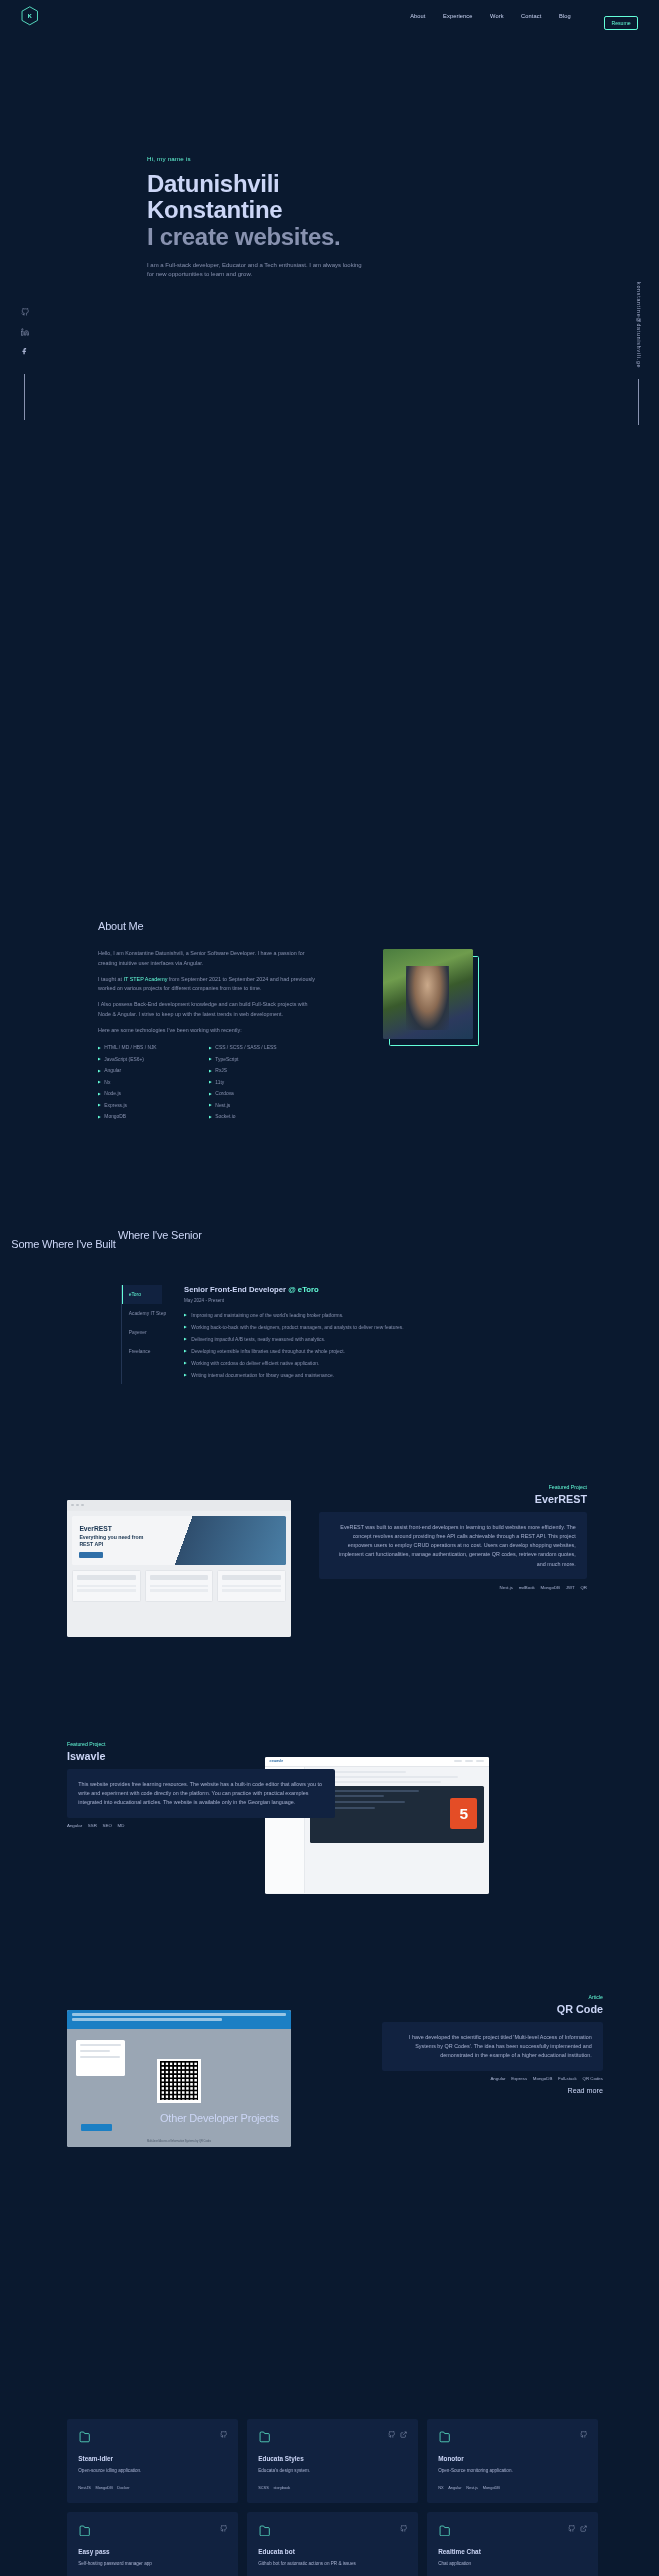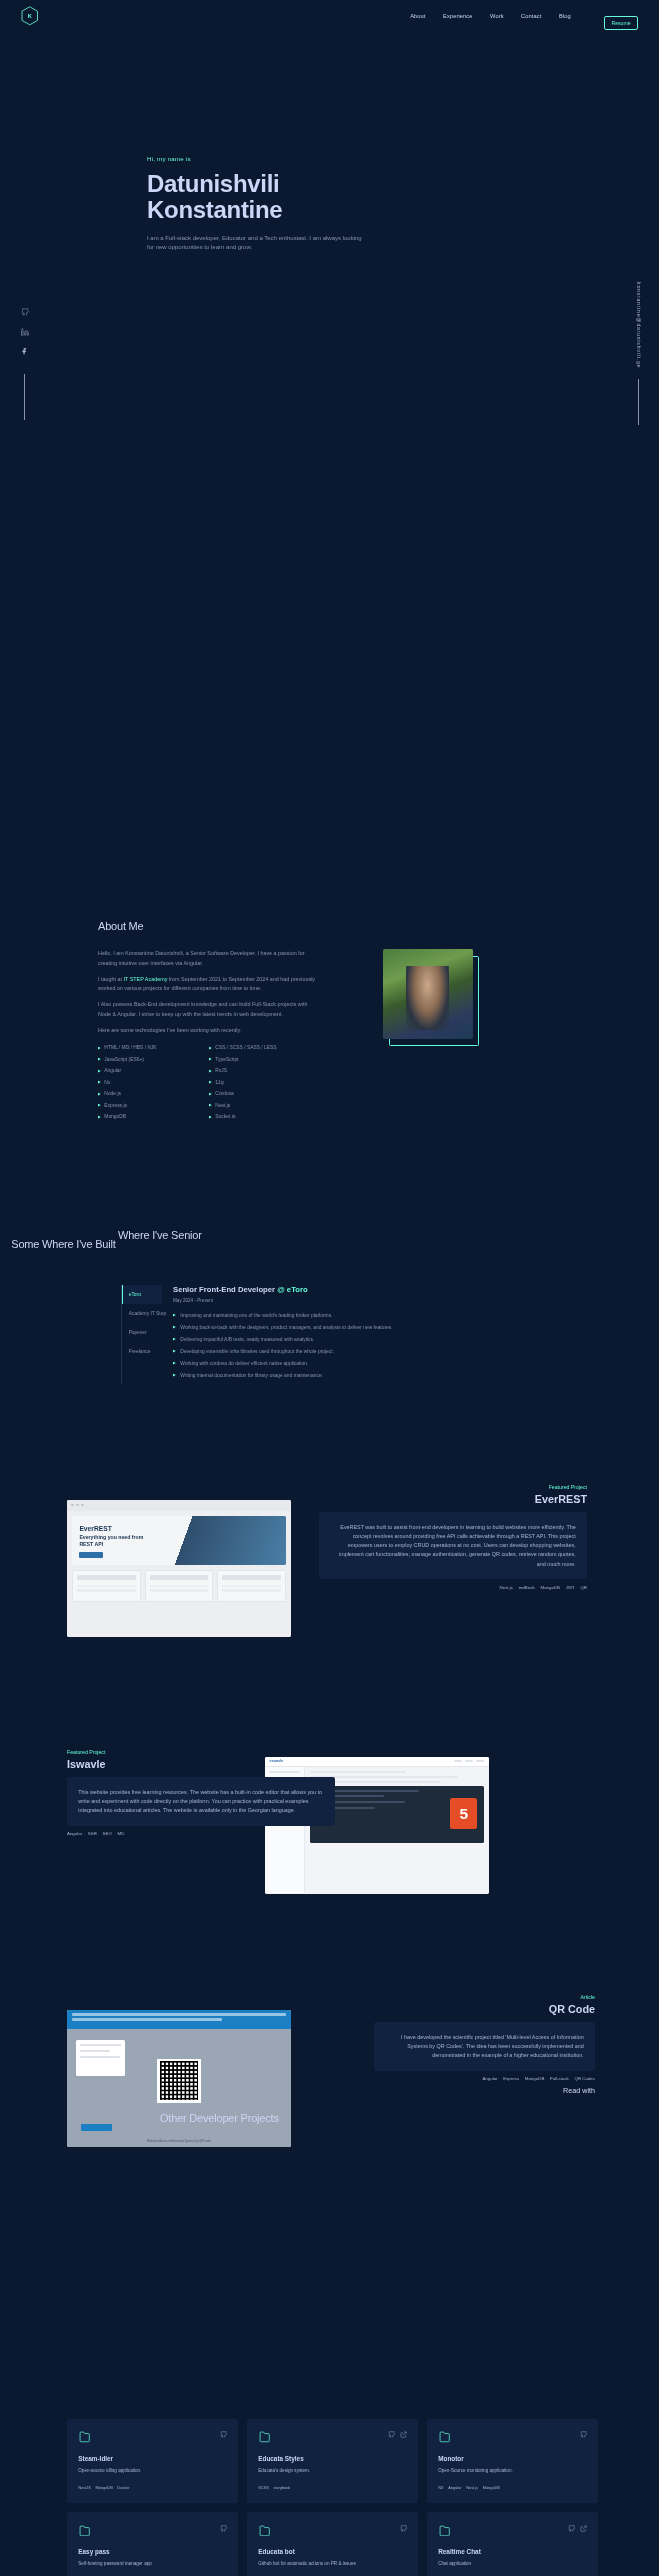--- a/index.html
+++ b/index.html
@@ -91,21 +91,21 @@
   .exp { position:absolute; left:0; top:1229px; width:659px; }
   .exp-title-a { position:absolute; left:118px; top:0px; }
   .exp-title-b { position:absolute; left:11.3px; top:9.3px; }
   .exp-body { position:absolute; left:121px; top:56px; display:flex; }
   .exp-tabs { width:41px; border-left:0.5px solid #233554; }
   .exp-tab {
     font-size:4.9px; color:#8892b0; padding:6.7px 0 6.7px 6.7px; line-height:1.2;
     white-space:nowrap; cursor:pointer;
   }
   .exp-tab.active { color:#64ffda; background:#112240; box-shadow:inset 1px 0 0 #64ffda; }
-  .exp-detail { margin-left:11px; width:289px; }
+  .exp-detail { margin-left:22px; width:289px; }
   .exp-role { font-size:7.7px; color:#ccd6f6; font-weight:600; }
   .exp-role .at { color:#64ffda; }
   .exp-date { font-size:4.6px; margin-top:3.6px; color:#8892b0; }
   .exp-list { margin-top:9.3px; list-style:none; }
   .exp-list li {
     font-size:4.9px; line-height:1.6; margin-bottom:4.1px; color:#8892b0;
     display:flex; gap:4.6px;
   }
   .exp-list li .tri { color:#64ffda; font-size:3.6px; line-height:1.9; }
   .feat { position:absolute; width:659px; }
@@ -234,20 +234,21 @@
 <div class="rail-right">
   <a class="rail-email">konstantine@datunishvili.ge</a>
   <div class="line"></div>
 </div>
 
 <section class="hero">
   <div class="hero-inner">
     <div class="hero-hi">Hi, my name is</div>
     <div class="hero-h1">Datunishvili</div>
     <div class="hero-h1">Konstantine</div>
+    <div class="hero-h2">I create websites.</div>
     <div class="hero-p">I am a Full-stack developer, Educator and a Tech enthusiast. I am always looking for new opportunities to learn and grow.</div>
   </div>
 </section>
 
 <section class="about">
   <div class="about-wrap">
     <div class="about-text">
       <div class="sec-title" style="margin-bottom:13.4px;">About Me</div>
       <p><span>Hello, I am Konstantine Datunishvili, a Senior Software Developer. I have a passion for creating intuitive user interfaces via Angular.</span></p>
       <p>I taught at <span class="hl">IT STEP Academy</span> from September 2021 to September 2024 and had previously worked on various projects for different companies from time to time.</p>
@@ -437,21 +438,21 @@
             <div class="cl" style="width:60%"></div>
             <div class="cl" style="width:40%"></div>
             <div class="cl" style="width:52%"></div>
             <div class="cl" style="width:35%"></div>
             <div class="mock2-html5"></div>
           </div>
         </div>
       </div>
     </div>
   </div>
-  <div class="feat-content" style="left:67px; top:8px;">
+  <div class="feat-content" style="left:67px; top:0;">
     <div class="feat-over">Featured Project</div>
     <div class="feat-name">Iswavle</div>
     <div class="feat-desc">This website provides free learning resources. The website has a built-in code editor that allows you to write and experiment with code directly on the platform. You can practice with practical examples integrated into educational articles. The website is available only in the Georgian language.</div>
     <div class="feat-tags">
       <span>Angular</span>
       <span>SSR</span>
       <span>SEO</span>
       <span>MD</span>
     </div>
   </div>
@@ -469,32 +470,32 @@
           <i style="width:60%"></i>
           <i style="width:80%"></i>
         </div>
       <div class="mock3-btn"></div>
       <div class="mock3-qr">
           <div class="q"></div>
         </div>
       <div class="mock3-cap">Multi-level Access of Information Systems by QR Codes</div>
     </div>
   </div>
-  <div class="feat-content feat-right" style="left:327px; top:0;padding-left:47px;">
+  <div class="feat-content feat-right" style="left:335px; top:0;padding-left:47px;">
     <div class="feat-over">Article</div>
     <div class="feat-name">QR Code</div>
     <div class="feat-desc">I have developed the scientific project titled 'Multi-level Access of Information Systems by QR Codes'. The idea has been successfully implemented and demonstrated in the example of a higher educational institution.</div>
     <div class="feat-tags">
       <span>Angular</span>
       <span>Express</span>
       <span>MongoDB</span>
       <span>Full-stack</span>
       <span>QR Codes</span>
     </div>
-    <div class="feat-link">Read with</div>
+    <div class="feat-link">Read more</div>
   </div>
 </section>
 
 <div class="sec-title other-title">Other Developer Projects</div>
 
 <div class="grid">
 
   <div class="card">
     <div class="card-top">
       <span class="folder">

